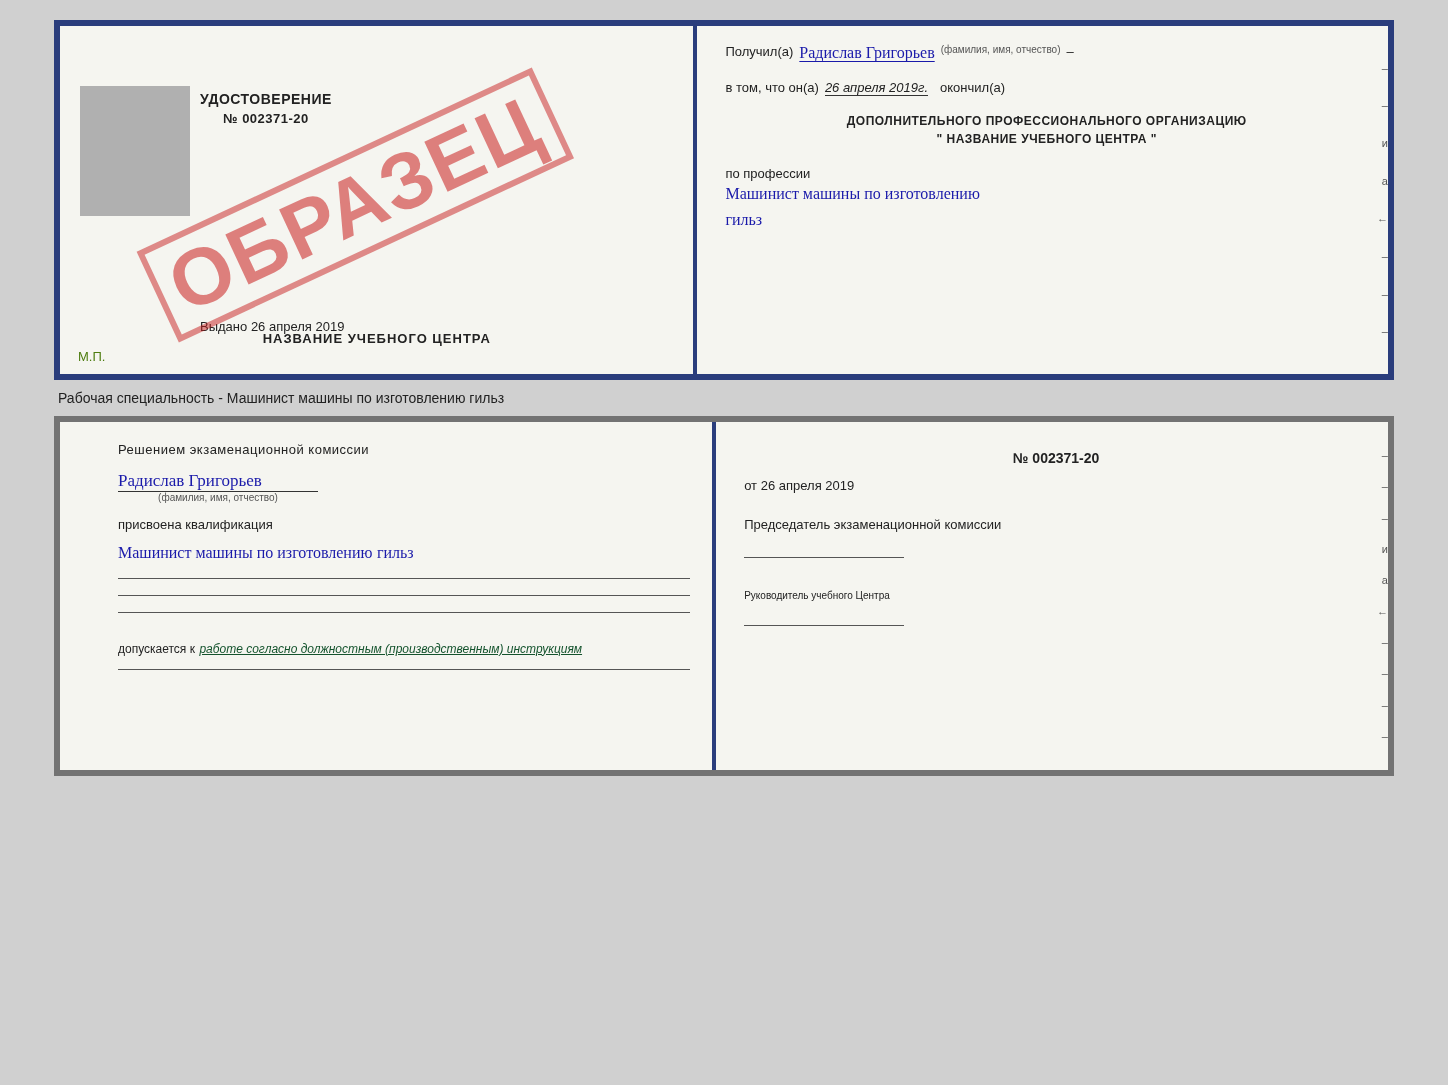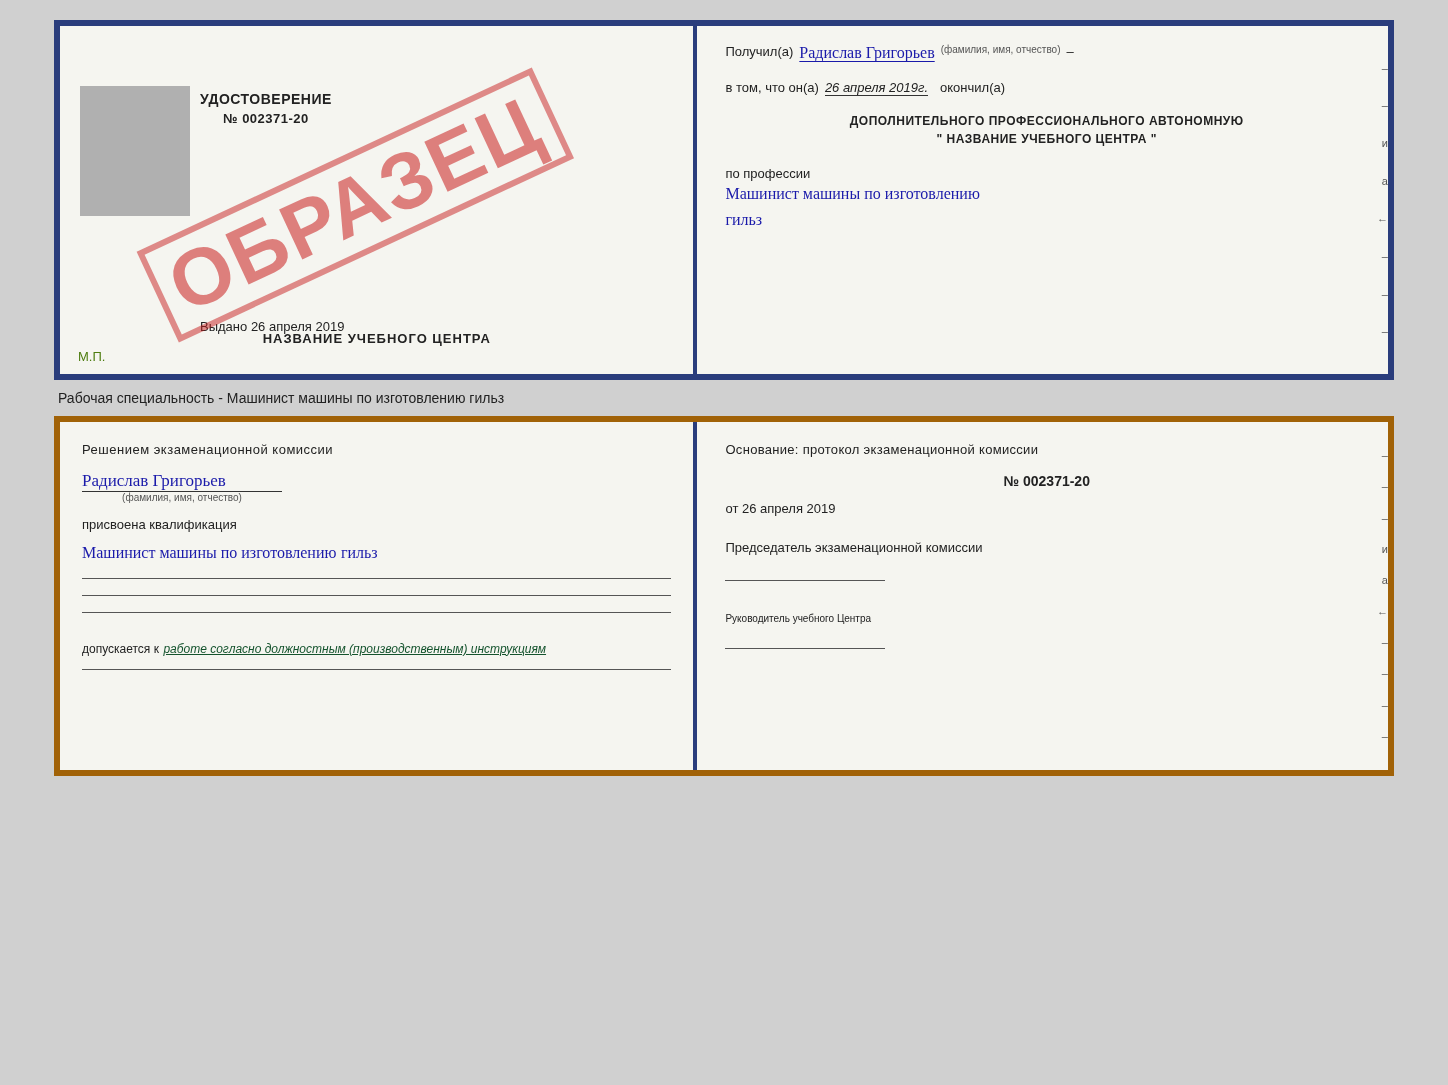--- a/index.html
+++ b/index.html
@@ -210,23 +210,24 @@
     .between-label {
       font-size: 14px;
       color: #222;
       margin-left: 4px;
     }
 
     
     .certificate-bottom {
       display: flex;
       width: 1340px;
-      border: 6px solid #a16207;
+      border: 6px solid #737373;
       background: #f5f5f0;
       min-height: 360px;
+      padding-left: 36px;
     }
 
     .cert-bottom-left {
       width: 48%;
       border-right: 4px solid #2a3d7c;
       padding: 20px 22px 18px 22px;
       display: flex;
       flex-direction: column;
       gap: 8px;
       position: relative;
@@ -403,21 +404,21 @@
         <span style="font-size:13px;color:#222;">–</span>
       </div>
 
       <div class="vtom-line" style="margin-top:8px;">
         <span style="font-size:13px;color:#222;">в том, что он(а)</span>
         <span class="date-underline">26 апреля 2019г.</span>
         <span style="font-size:13px;color:#222;margin-left:6px;">окончил(а)</span>
       </div>
 
       <div class="big-org-text">
-        <div>ДОПОЛНИТЕЛЬНОГО ПРОФЕССИОНАЛЬНОГО АВТОНОМНУЮ</div>
+        <div>ДОПОЛНИТЕЛЬНОГО ПРОФЕССИОНАЛЬНОГО ОРГАНИЗАЦИЮ</div>
         <div>"   НАЗВАНИЕ УЧЕБНОГО ЦЕНТРА   "</div>
       </div>
 
       <div class="po-professii-block">
         <div class="po-professii-label">по профессии</div>
         <span class="profession-handwritten">Машинист машины по изготовлению</span>
         <span class="profession-handwritten">гильз</span>
       </div>
 
       <div class="right-side-lines">
@@ -458,21 +459,20 @@
       <div class="dotted-line"></div>
 
       <div style="margin-top:14px;">
         <span class="dopuskaetsya-text">допускается к</span>
         <span class="dopuskaetsya-italic">работе согласно должностным (производственным) инструкциям</span>
       </div>
       <div class="dotted-line"></div>
     </div>
 
     <div class="cert-bottom-right">
-      <div class="osnovanie-text">Основание: протокол экзаменационной  комиссии</div>
 
       <div class="number-center">№  002371-20</div>
 
       <div class="ot-date">
         <span>от</span>
         <span>26 апреля 2019</span>
       </div>
 
       <div class="predsedatel-block">
         <div class="predsedatel-title">Председатель экзаменационной комиссии</div>

